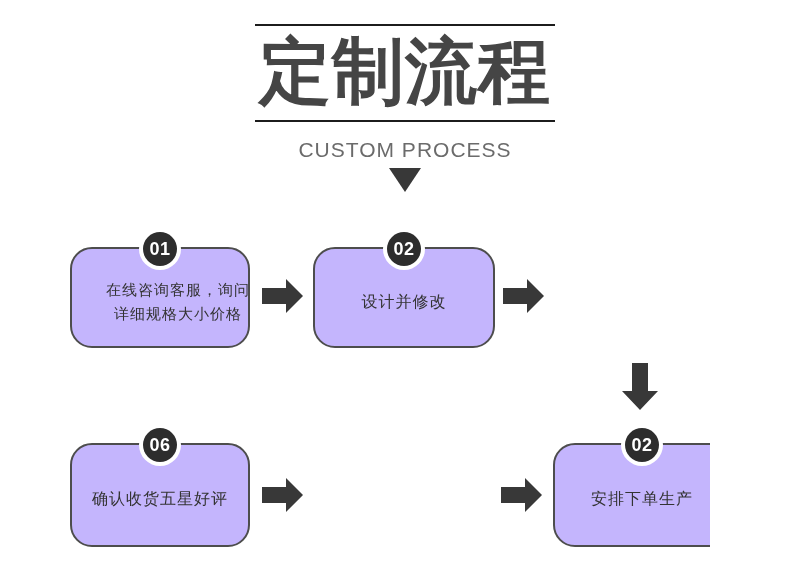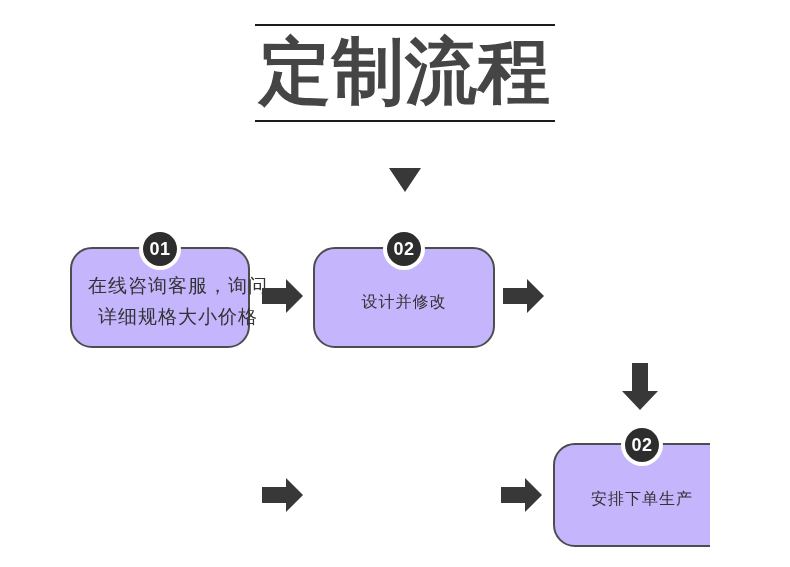--- a/index.html
+++ b/index.html
@@ -56,25 +56,26 @@
   .arrow{position:absolute; color:var(--arrow);}
 </style>
 </head>
 <body>
 
 <div class="page">
 
   <div class="rule rule-top"></div>
   <h1 class="title">定制流程</h1>
   <div class="rule rule-bottom"></div>
+  <div class="subtitle">CUSTOM PROCESS</div>
   <div class="tri-down"></div>
 
   <div class="step" style="left:70px; top:247px; width:180px; height:101px;">
     <div class="badge">01</div>
-    <div class="step-text" style="font-size:19px;margin-left:36px;">
+    <div class="step-text" style="font-size:15px;margin-left:36px;">
       <span>在线咨询客服，询问</span>
       <span>详细规格大小价格</span>
     </div>
   </div>
 
   <svg class="arrow" style="left:262px; top:279px;" width="41" height="34" viewBox="0 0 41 34">
     <polygon points="0,9 24,9 24,0 41,17 24,34 24,25 0,25" fill="currentColor"></polygon>
   </svg>
 
   <div class="step" style="left:313px; top:247px; width:182px; height:101px;">
@@ -86,20 +87,26 @@
 
   <svg class="arrow" style="left:503px; top:279px;" width="41" height="34" viewBox="0 0 41 34">
     <polygon points="0,9 24,9 24,0 41,17 24,34 24,25 0,25" fill="currentColor"></polygon>
   </svg>
 
 
   <svg class="arrow" style="left:622px; top:363px;" width="36" height="47" viewBox="0 0 36 47">
     <polygon points="10,0 26,0 26,28 36,28 18,47 0,28 10,28" fill="currentColor"></polygon>
   </svg>
 
+  <div class="step" style="left:70px; top:443px; width:180px; height:104px;">
+    <div class="badge">06</div>
+    <div class="step-text">
+      <span>确认收货五星好评</span>
+    </div>
+  </div>
 
   <svg class="arrow" style="left:262px; top:478px;" width="41" height="34" viewBox="0 0 41 34">
     <polygon points="0,9 24,9 24,0 41,17 24,34 24,25 0,25" fill="currentColor"></polygon>
   </svg>
 
 
   <svg class="arrow" style="left:501px; top:478px;" width="41" height="34" viewBox="0 0 41 34">
     <polygon points="0,9 24,9 24,0 41,17 24,34 24,25 0,25" fill="currentColor"></polygon>
   </svg>
 

